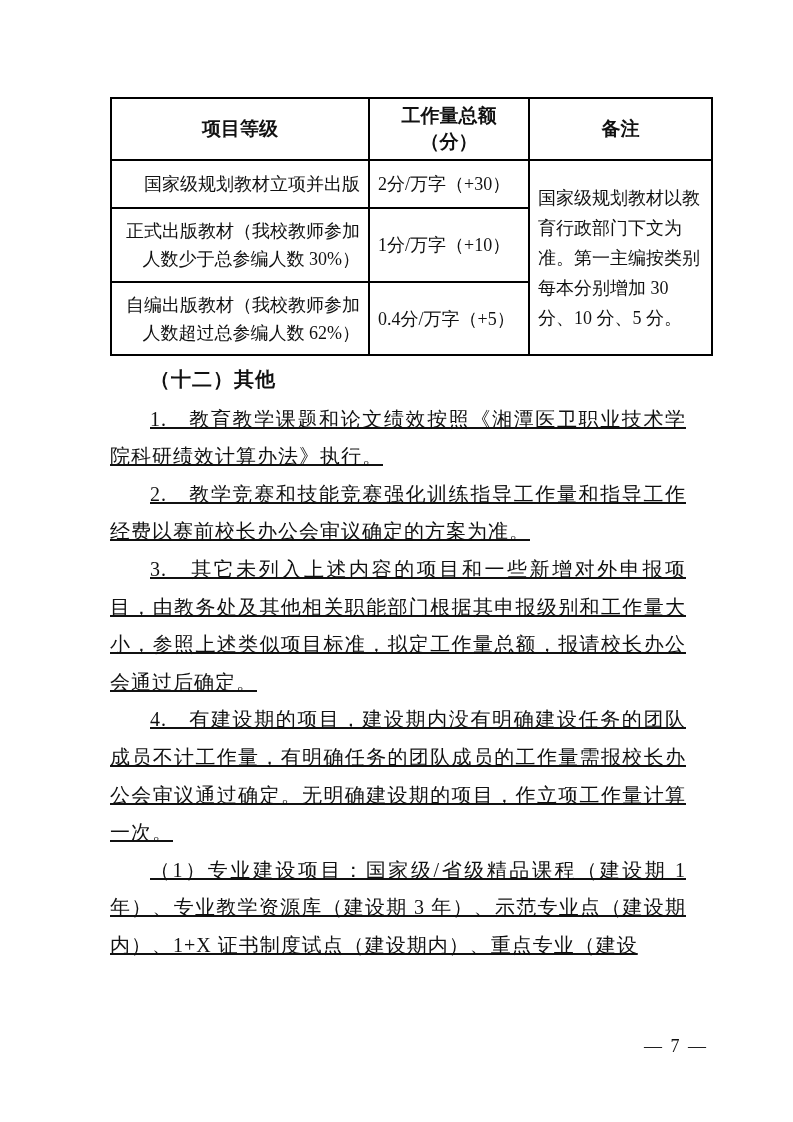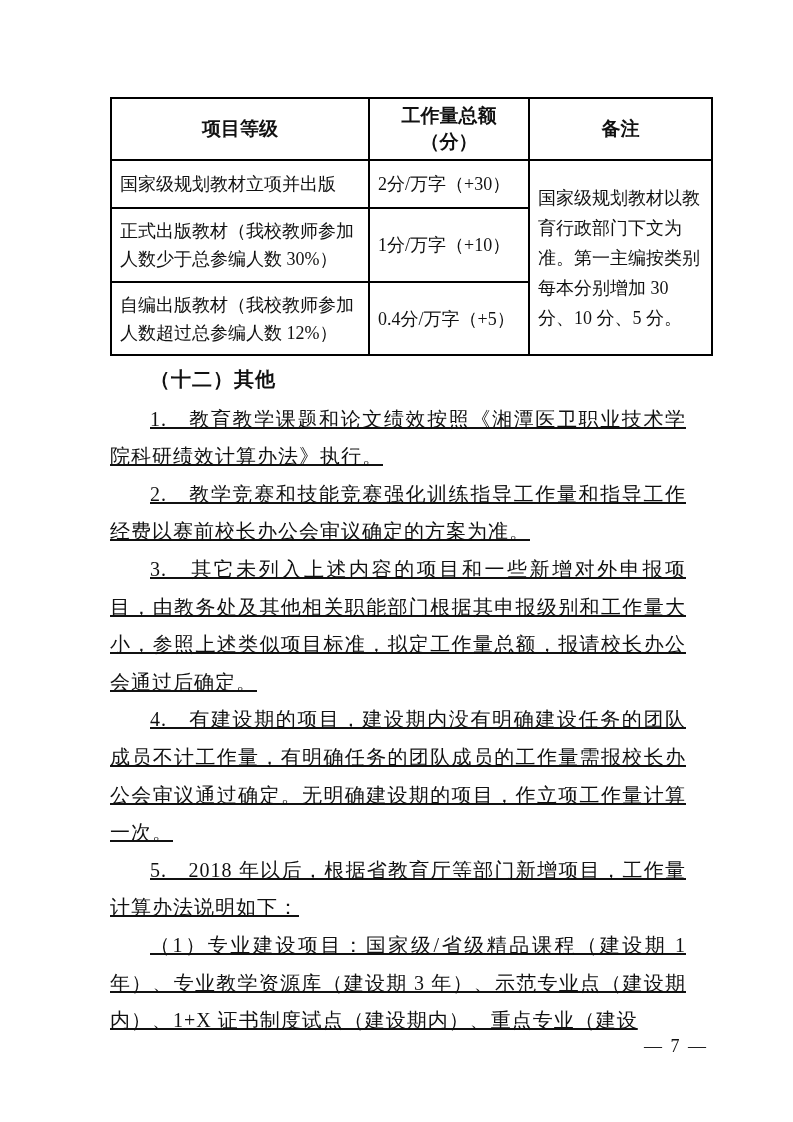--- a/index.html
+++ b/index.html
@@ -30,21 +30,21 @@
     padding: 4px 8px;
     vertical-align: middle;
   }
   table.wl th {
     font-weight: bold;
     text-align: center;
     height: 48px;
     font-size: 19px;
   }
   td.grade {
-    text-align: left;
+    text-align: right;
     line-height: 28px;
   }
   tr.r1 td { height: 48px; }
   tr.r2 td { height: 74px; }
   tr.r3 td { height: 73px; }
   td.amount {
     text-align: left;
     padding-left: 9px;
   }
   td.note {
@@ -100,31 +100,30 @@
       <tr class="r1">
         <td class="grade">国家级规划教材立项并出版</td>
         <td class="amount">2分/万字（+30）</td>
         <td class="note" rowspan="3">国家级规划教材以教育行政部门下文为准。第一主编按类别每本分别增加 30 分、10 分、5 分。</td>
       </tr>
       <tr class="r2">
         <td class="grade">正式出版教材（我校教师参加人数少于总参编人数 30%）</td>
         <td class="amount">1分/万字（+10）</td>
       </tr>
       <tr class="r3">
-        <td class="grade">自编出版教材（我校教师参加人数超过总参编人数 12%）</td>
+        <td class="grade">自编出版教材（我校教师参加人数超过总参编人数 62%）</td>
         <td class="amount">0.4分/万字（+5）</td>
       </tr>
     </tbody>
   </table>
 
   <div class="textblock">
     <div class="heading">（十二）其他</div>
     <p class="par">1.　教育教学课题和论文绩效按照《湘潭医卫职业技术学院科研绩效计算办法》执行。</p>
     <p class="par">2.　教学竞赛和技能竞赛强化训练指导工作量和指导工作经费以赛前校长办公会审议确定的方案为准。</p>
     <p class="par">3.　其它未列入上述内容的项目和一些新增对外申报项目，由教务处及其他相关职能部门根据其申报级别和工作量大小，参照上述类似项目标准，拟定工作量总额，报请校长办公会通过后确定。</p>
     <p class="par">4.　有建设期的项目，建设期内没有明确建设任务的团队成员不计工作量，有明确任务的团队成员的工作量需报校长办公会审议通过确定。无明确建设期的项目，作立项工作量计算一次。</p>
-    <p class="par">5.　2018 年以后，根据省教育厅等部门新增项目，工作量计算办法说明如下：</p>
     <p class="par">（1）专业建设项目：国家级/省级精品课程（建设期 1 年）、专业教学资源库（建设期 3 年）、示范专业点（建设期内）、1+X 证书制度试点（建设期内）、重点专业（建设</p>
   </div>
 
 </div>
 
 <div class="page-num">— 7 —</div>
 
 </body></html>

